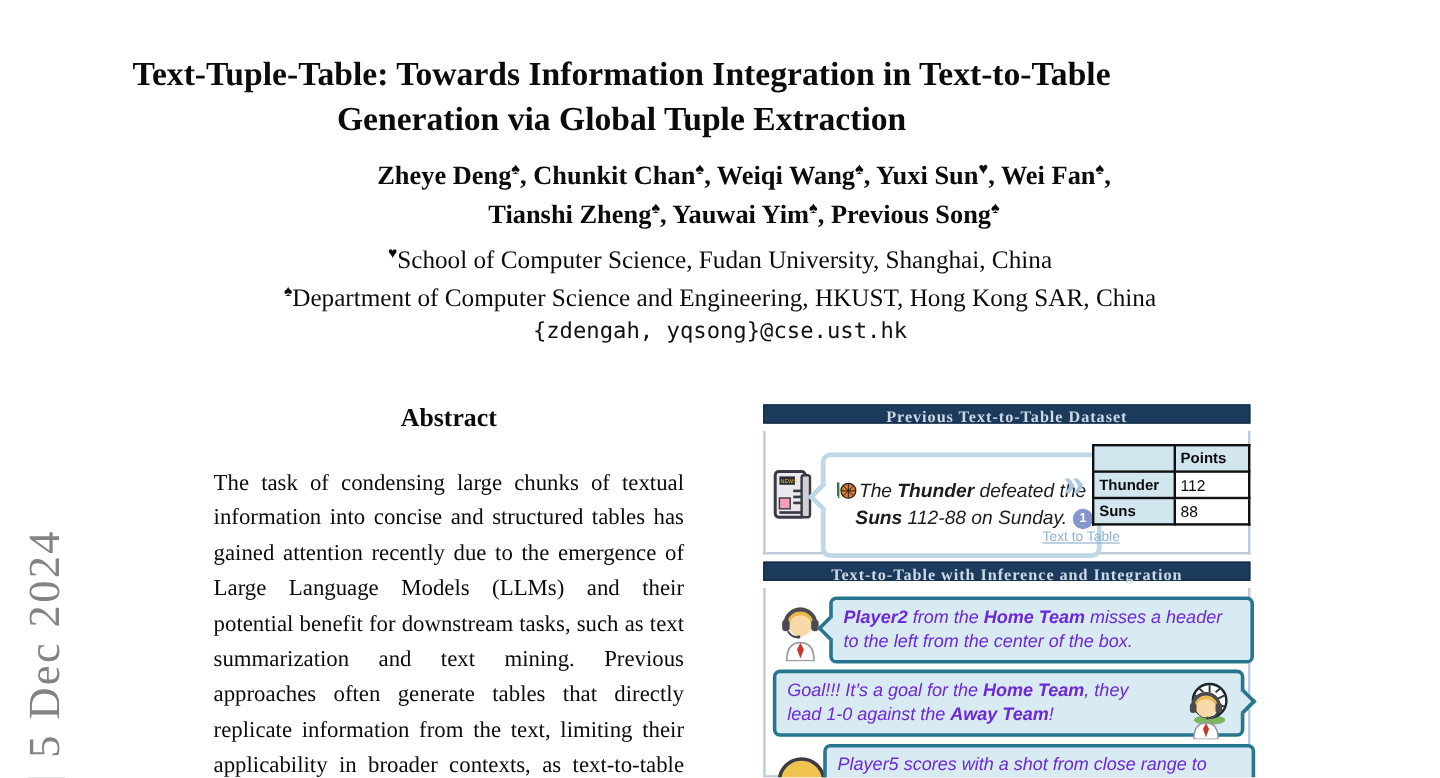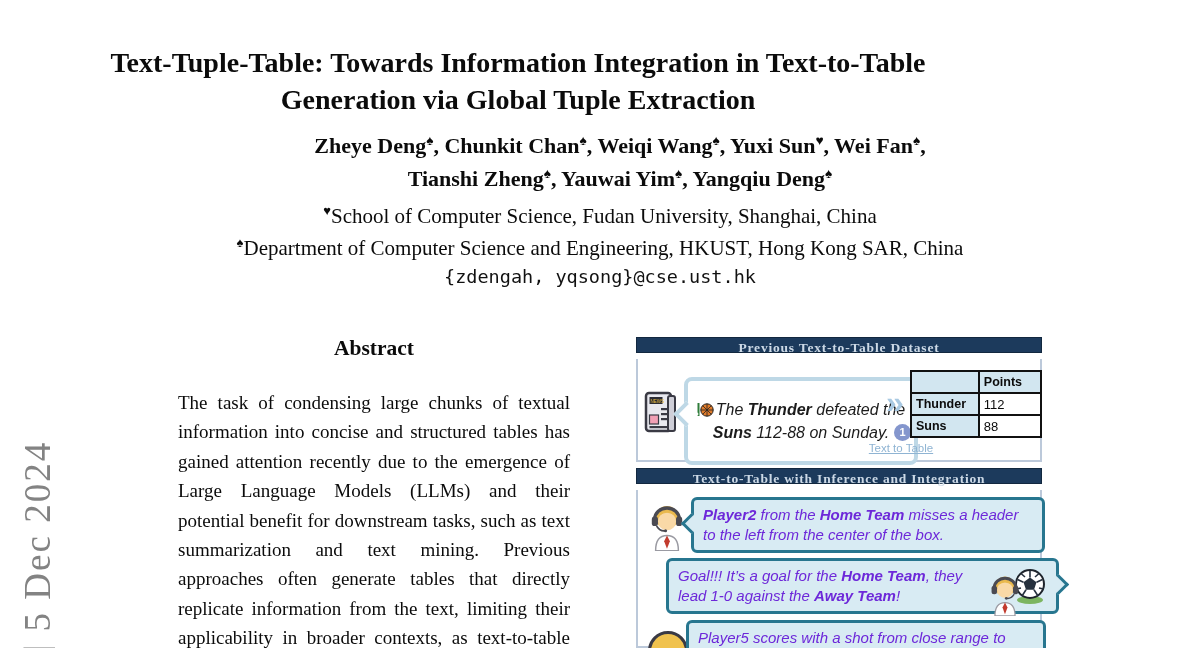--- a/index.html
+++ b/index.html
@@ -50,21 +50,21 @@
   .mini-table{position:absolute;left:274px;top:33px;border-collapse:collapse;
               font-family:"Liberation Sans",sans-serif;}
   .mini-table td{border:2px solid #111;height:20px;text-align:left;padding:0 4px;}
   .mini-table .hd{background:#d2e6f0;font-weight:bold;font-size:12.5px;width:65px;}
   .mini-table .val{background:#fff;font-size:13px;width:47px;}
   
   .bub{position:absolute;background:#d8ebf3;border:3px solid #27768f;border-radius:6px;
        font-family:"Liberation Sans",sans-serif;font-style:italic;font-size:15px;line-height:20px;
        color:#6d28d9;padding:5px 9px;}
   .bubA{left:55px;top:160px;width:330px;}
-  .bubB{left:8px;top:221px;width:300px;padding-right:78px;margin-left:22px;}
+  .bubB{left:8px;top:221px;width:300px;padding-right:78px;}
   .bubC{left:50px;top:283px;width:336px;height:40px;}
   .tail-teal-l{position:absolute;left:-10px;top:16px;width:12px;height:12px;background:#d8ebf3;
                border-left:3px solid #27768f;border-bottom:3px solid #27768f;transform:rotate(45deg);}
   .tail-teal-r{position:absolute;right:-10px;top:16px;width:12px;height:12px;background:#d8ebf3;
                border-right:3px solid #27768f;border-top:3px solid #27768f;transform:rotate(45deg);}
   .commA{position:absolute;left:12px;top:166px;}
   .commB{position:absolute;left:352px;top:237px;}
   .ball{position:absolute;right:8px;top:6px;}
   .avatarC{position:absolute;left:12px;top:294px;width:34px;height:34px;border-radius:50%;
            background:#f0c24e;border:3px solid #3a3a44;}
@@ -77,21 +77,21 @@
 
   <div class="stamp">] 5 Dec 2024</div>
 
   <div class="title">
     <div>Text-Tuple-Table: Towards Information Integration in Text-to-Table</div>
     <div>Generation via Global Tuple Extraction</div>
   </div>
 
   <div class="authors">
     <div><span>Zheye Deng</span><sup>♠</sup><span>, Chunkit Chan</span><sup>♠</sup><span>, Weiqi Wang</span><sup>♠</sup><span>, Yuxi Sun</span><sup>♥</sup><span>, Wei Fan</span><sup>♠</sup><span>,</span></div>
-    <div><span>Tianshi Zheng</span><sup>♠</sup><span>, Yauwai Yim</span><sup>♠</sup><span>, Yangqiu Deng</span><sup>♠</sup></div>
+    <div><span>Tianshi Zheng</span><sup>♠</sup><span>, Yauwai Yim</span><sup>♠</sup><span>, Previous Song</span><sup>♠</sup></div>
   </div>
 
   <div class="affil">
     <div><sup>♥</sup><span>School of Computer Science, Fudan University, Shanghai, China</span></div>
     <div><sup>♠</sup><span>Department of Computer Science and Engineering, HKUST, Hong Kong SAR, China</span></div>
   </div>
 
   <div class="email">{zdengah, yqsong}@cse.ust.hk</div>
 
   <div class="abs-col">

